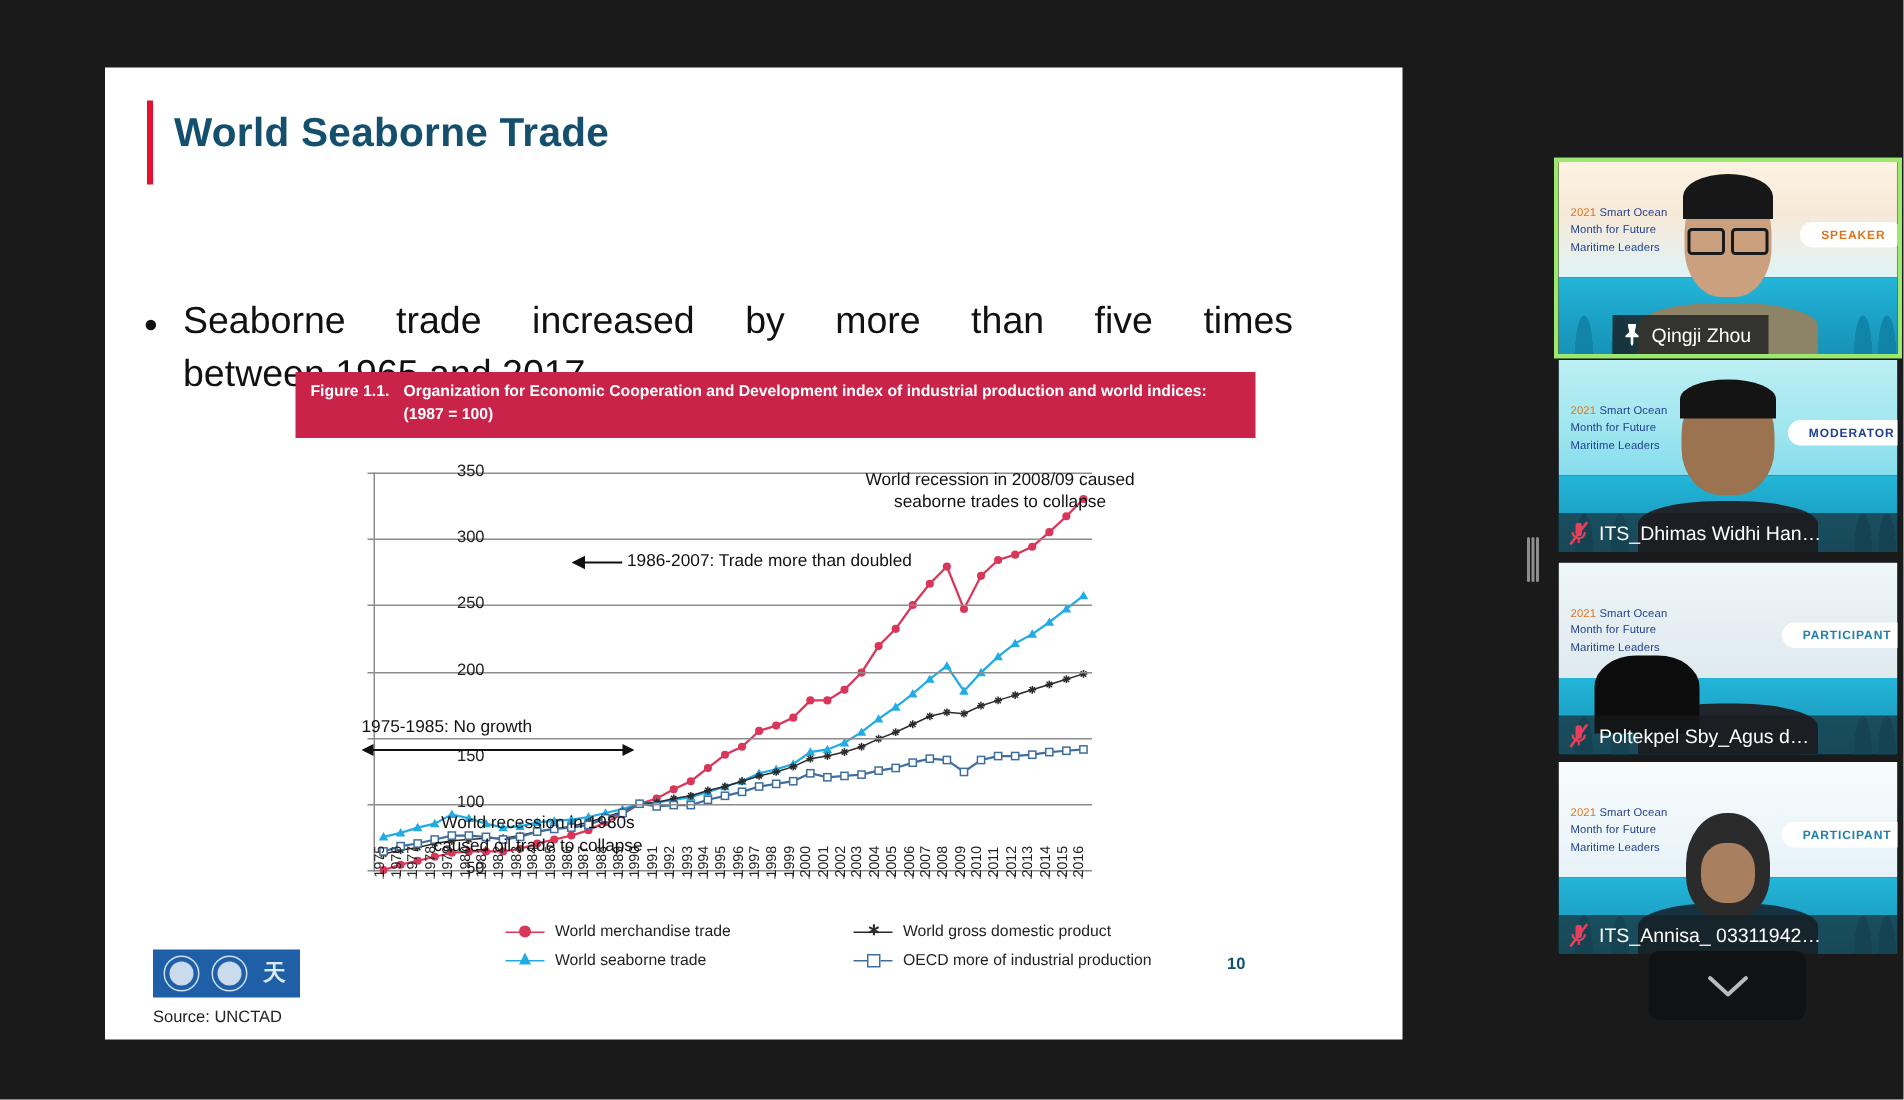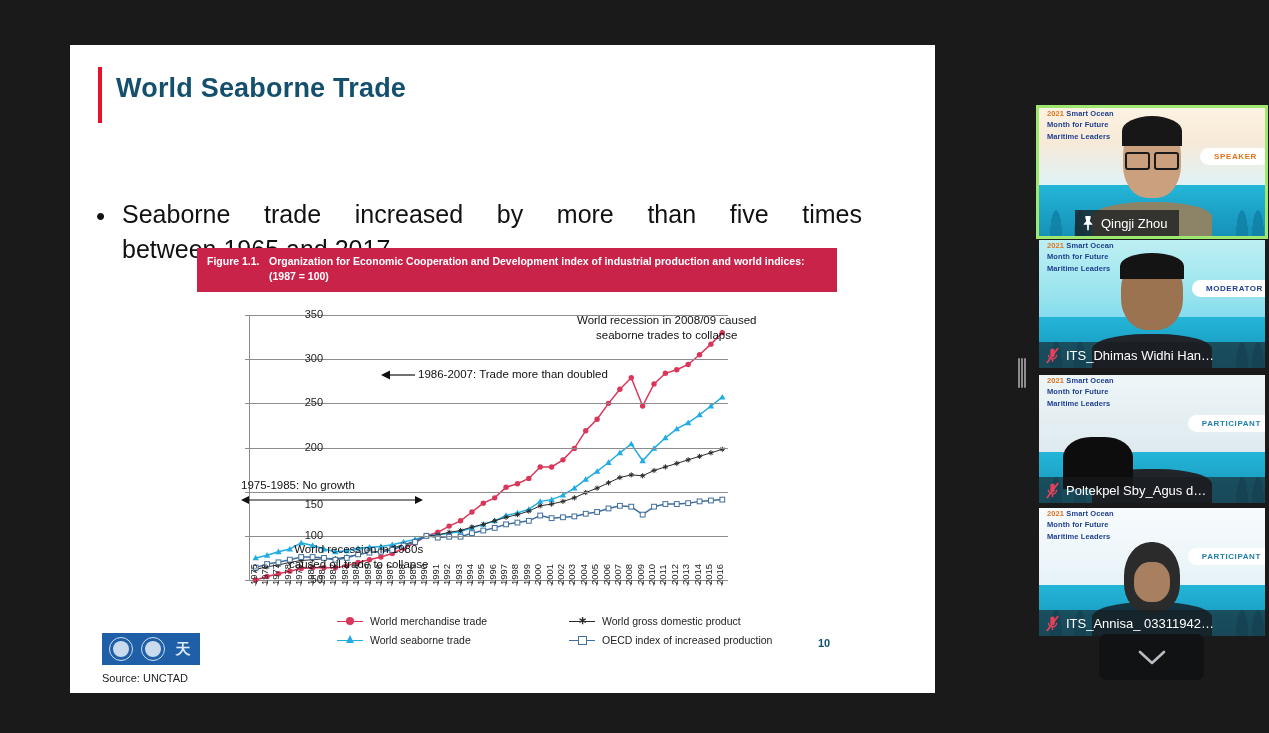--- a/index.html
+++ b/index.html
@@ -104,21 +104,21 @@
   .bg-sky{position:absolute;left:0;top:0;width:100%;height:60%;
     background:linear-gradient(180deg,#fdf3e2 0%,#f7e9d8 45%,#dff3f7 100%);}
   .bg-sky.cool{background:linear-gradient(180deg,#bdeff3 0%,#9fe6ef 60%,#86dced 100%);}
   .bg-sky.pale{background:linear-gradient(180deg,#eef6f8 0%,#e4eef2 60%,#dfeaf0 100%);}
   .bg-sky.white{background:linear-gradient(180deg,#f7fbfd 0%,#eef6fa 60%,#e6f2f8 100%);}
   .bg-sea{position:absolute;left:0;bottom:0;width:100%;height:40%;
     background:linear-gradient(180deg,#23b6d8 0%,#1b9fc4 60%,#1892b8 100%);}
   .kelp{position:absolute;bottom:0;width:14px;height:30px;background:
     radial-gradient(ellipse at 50% 100%,#0f7fa3 0 60%,transparent 61%);opacity:.8;}
   .evt-text{
-    position:absolute;left:8px;top:0;font-size:7.5px;font-weight:bold;color:#1f3f8f;
+    position:absolute;left:8px;top:28px;font-size:7.5px;font-weight:normal;color:#1f3f8f;
     line-height:1.5;letter-spacing:.1px;
   }
   .evt-text .yr{color:#e0741d;}
   .role-badge{
     position:absolute;right:-6px;top:40px;background:#ffffff;border-radius:11px;
     padding:4px 12px 4px 14px;font-size:8px;font-weight:bold;letter-spacing:.6px;
   }
   .role-badge.speaker{color:#e0741d;right:-4px;}
   .role-badge.moderator{color:#1f3f8f;background:#fff;right:-10px;}
   .role-badge.participant{color:#1f7fa8;right:-8px;}
@@ -738,21 +738,21 @@
               <i style="background: rgb(34, 172, 227);"></i>
               <b style="width: 0px; height: 0px; top: 1px; border-left: 4.5px solid transparent; border-right: 4.5px solid transparent; border-bottom: 8px solid rgb(34, 172, 227);"></b>
             </span>
             <span>World seaborne trade</span>
           </div>
           <div class="leg-item">
             <span class="leg-mark">
               <i style="background: rgb(63, 110, 158);"></i>
               <b style="background: rgb(255, 255, 255); border: 1.2px solid rgb(63, 110, 158); width: 7px; height: 7px;"></b>
             </span>
-            <span>OECD index of increased production</span>
+            <span>OECD more of industrial production</span>
           </div>
         </div>
     </div>
   </div>
 
   <div id="logos">
     <span class="logo-circle"></span>
     <span class="logo-circle"></span>
     <span class="logo-glyph">天</span>
   </div>

